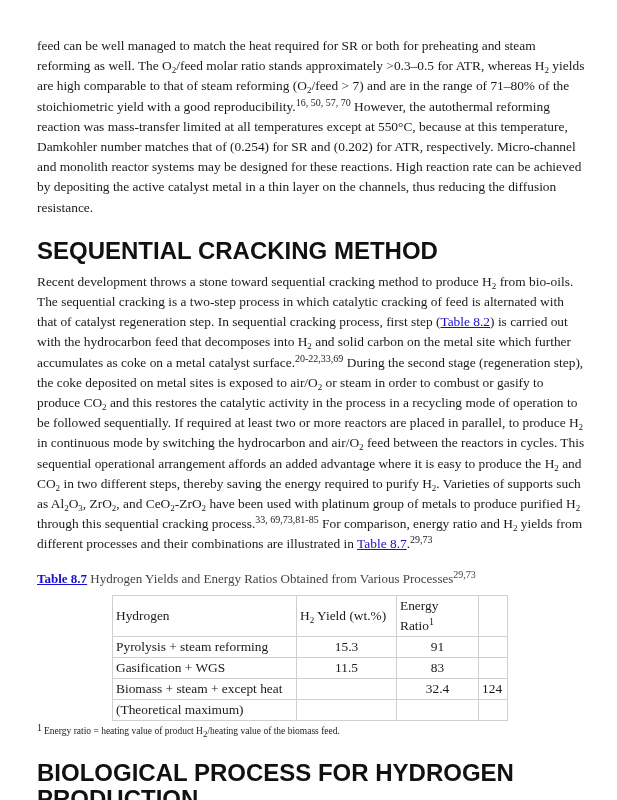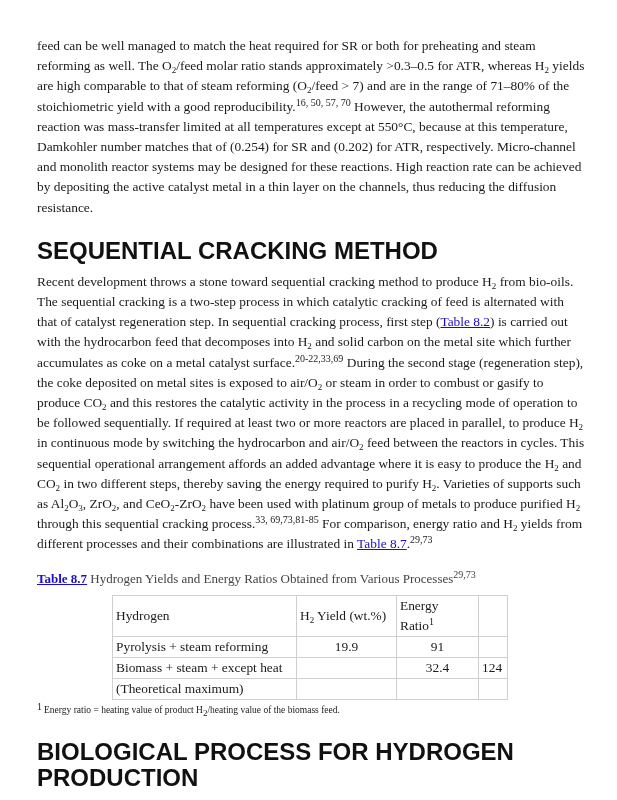--- a/index.html
+++ b/index.html
@@ -55,22 +55,28 @@
   <table class="data">
     <tbody>
         <tr>
       <td class="c0">Hydrogen</td>
       <td class="c1"><span>H</span><sub>2</sub><span> Yield (wt.%)</span></td>
       <td class="c2"><span>Energy Ratio</span><sup>1</sup></td>
       <td class="c3"></td>
     </tr>
     <tr>
       <td>Pyrolysis + steam reforming</td>
-      <td class="num">19.9</td>
+      <td class="num">15.3</td>
       <td class="num">91</td>
+      <td></td>
+    </tr>
+    <tr>
+      <td>Gasification + WGS</td>
+      <td class="num">11.5</td>
+      <td class="num">83</td>
       <td></td>
     </tr>
     <tr>
       <td>Biomass + steam + except heat</td>
       <td class="num"></td>
       <td class="num">32.4</td>
       <td>124</td>
     </tr>
     <tr>
       <td>(Theoretical maximum)</td>

